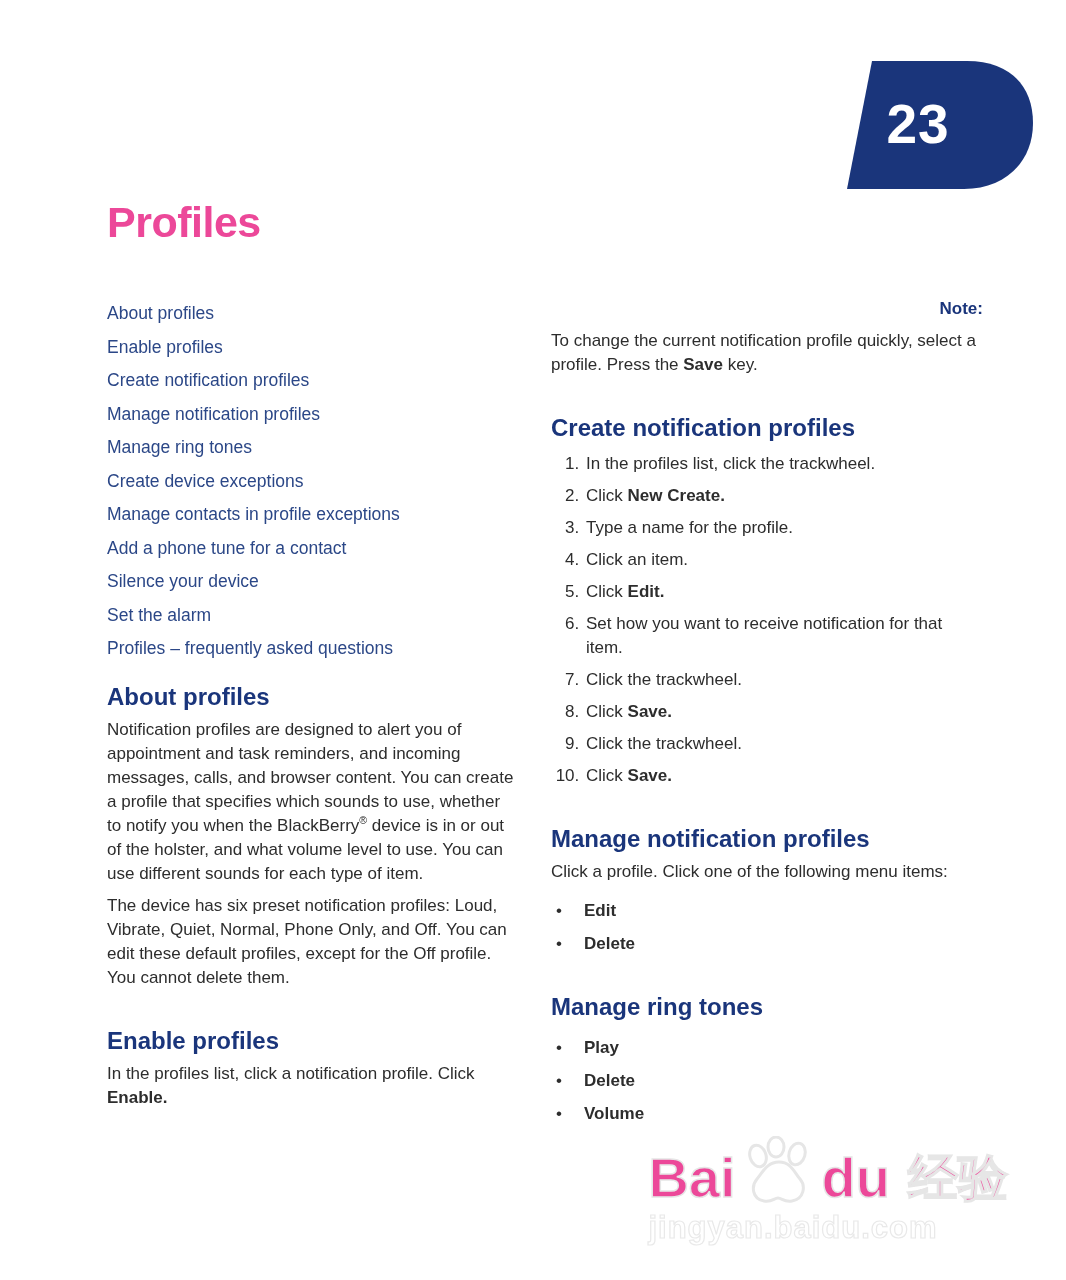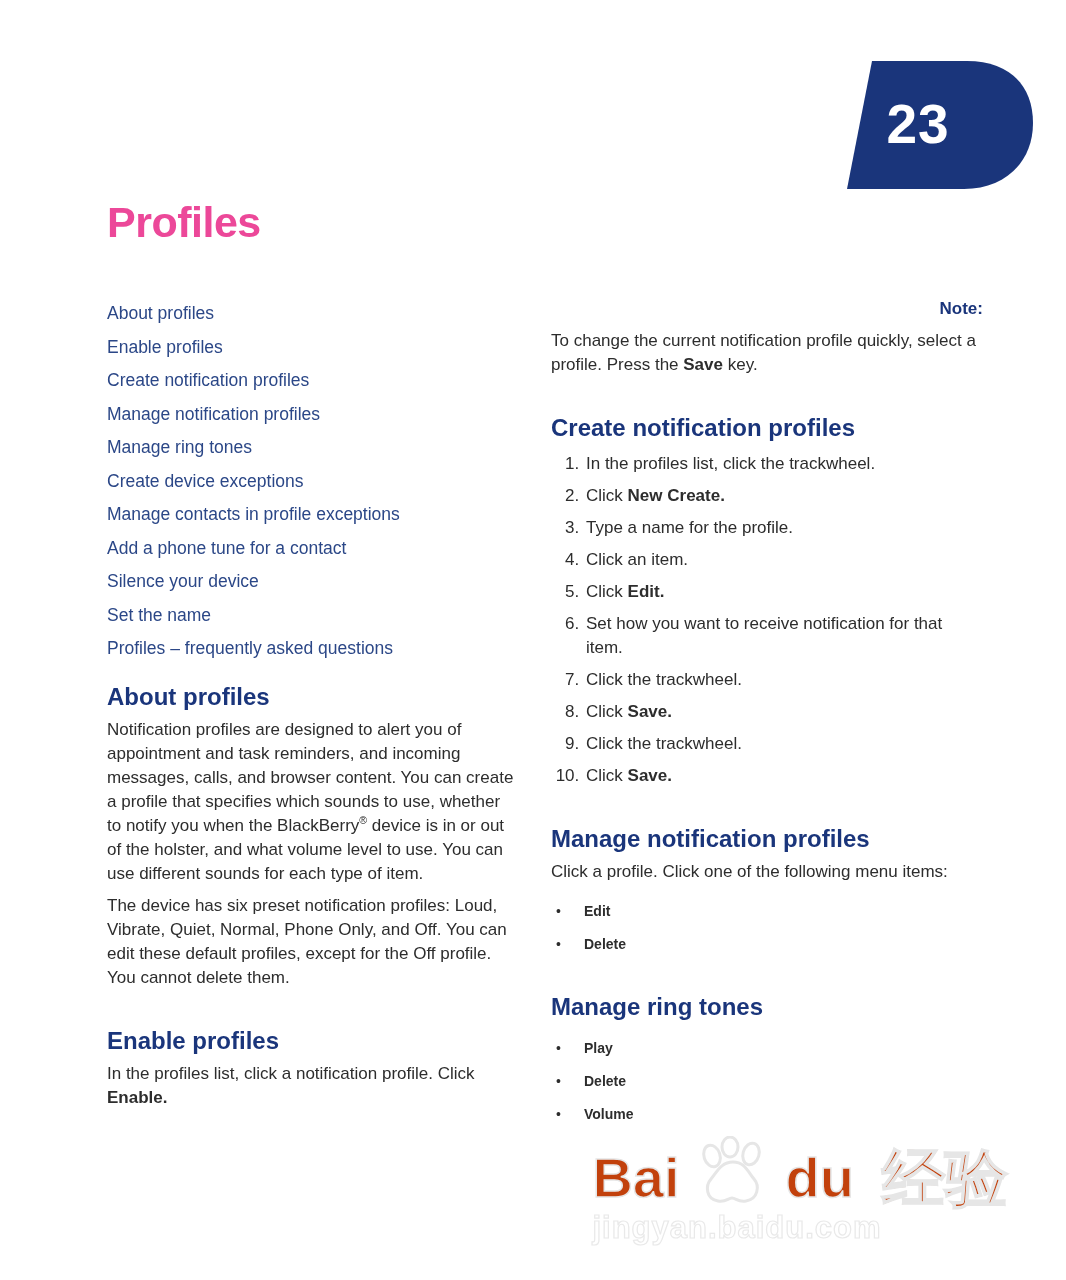--- a/index.html
+++ b/index.html
@@ -91,21 +91,21 @@
     line-height: 24px;
     margin-bottom: 8px;
     padding-left: 2px;
   }
 
   
   ul.bullets { list-style: none; margin-top: 15px; }
   ul.bullets li {
     position: relative;
     padding-left: 33px;
-    font-size: 14px;
+    font-size: 17px;
     font-weight: bold;
     line-height: 24px;
     margin-bottom: 9px;
   }
   ul.bullets li::before {
     content: "\2022";
     position: absolute;
     left: 5px;
     font-weight: normal;
   }
@@ -114,30 +114,30 @@
   .watermark {
     position: absolute;
     top: 1136px;
     right: 58px;
     text-align: left;
     user-select: none;
   }
   .wm-row {
     display: flex;
     align-items: flex-end;
-    gap: 18px;
-    color: #c2410c;
+    gap: 8px;
+    color: #ec4899;
     -webkit-text-stroke: 1.5px #e6e6e6;
     font-weight: bold;
     font-size: 56px;
     line-height: 56px;
     text-align: right;
   }
   .wm-paw { width: 74px; height: 74px; margin: 0 -2px -4px -2px; }
-  .wm-cn { margin-left: 10px; font-size: 63px; }
+  .wm-cn { margin-left: 10px; font-size: 50px; }
   .wm-url {
     margin-top: 4px;
     color: #ffffff;
     -webkit-text-stroke: 1.2px #e9e9e9;
     font-weight: bold;
     font-size: 31px;
     letter-spacing: 1px;
   }
 </style>
 </head>
@@ -156,21 +156,21 @@
   <ul class="toc">
       <li>About profiles</li>
       <li>Enable profiles</li>
       <li>Create notification profiles</li>
       <li>Manage notification profiles</li>
       <li>Manage ring tones</li>
       <li>Create device exceptions</li>
       <li>Manage contacts in profile exceptions</li>
       <li>Add a phone tune for a contact</li>
       <li>Silence your device</li>
-      <li>Set the name</li>
+      <li>Set the alarm</li>
       <li>Profiles – frequently asked questions</li>
     </ul>
 
   <section class="sec-about">
     <h2>About profiles</h2>
     <p><span>Notification profiles are designed to alert you of appointment and task reminders, and incoming messages, calls, and browser content. You can create a profile that specifies which sounds to use, whether to notify you when the BlackBerry</span><sup>®</sup><span> device is in or out of the holster, and what volume level to use. You can use different sounds for each type of item.</span></p>
     <p><span>The device has six preset notification profiles: Loud, Vibrate, Quiet, Normal, Phone Only, and Off. You can edit these default profiles, except for the Off profile. You cannot delete them.</span></p>
   </section>
 
   <section class="sec">

